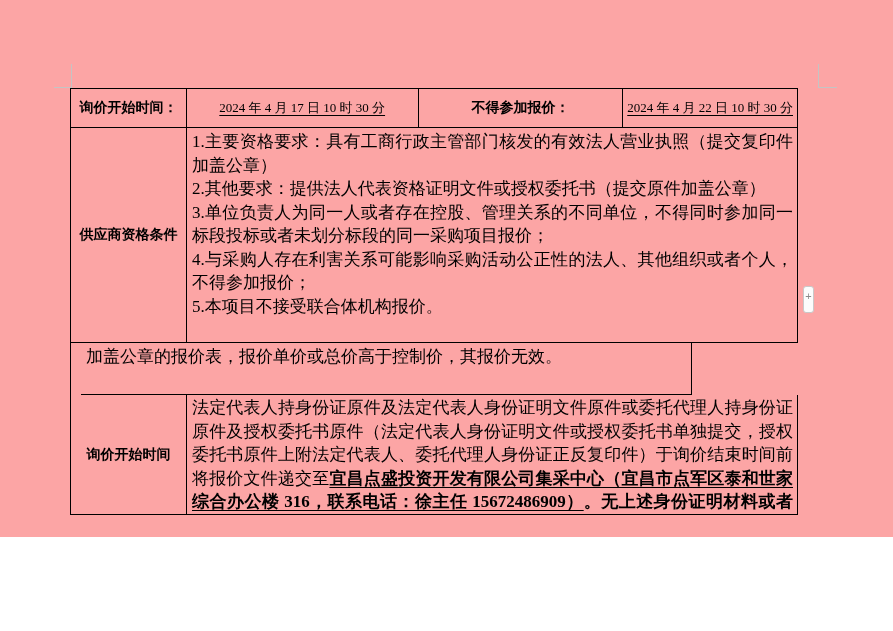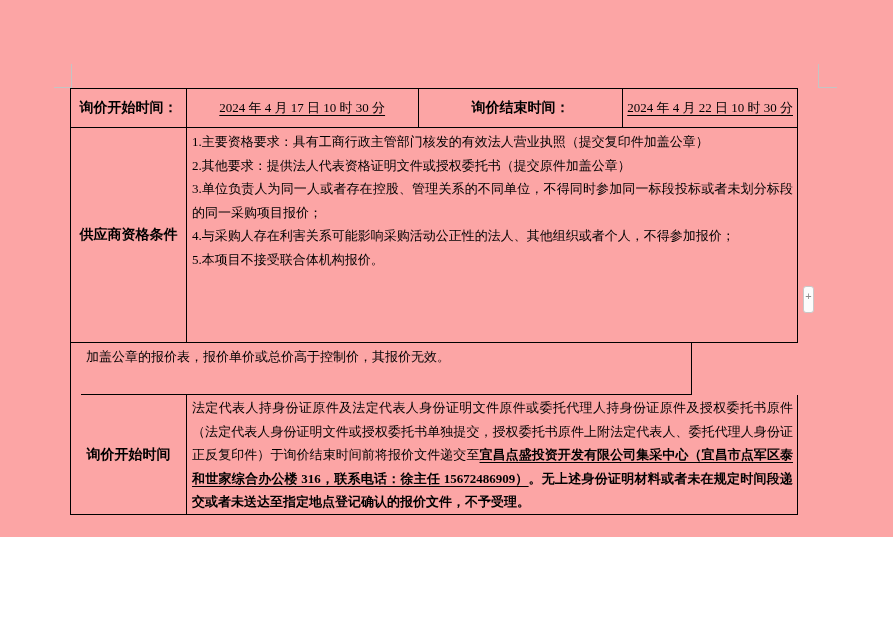--- a/index.html
+++ b/index.html
@@ -28,21 +28,21 @@
     display:flex;align-items:center;justify-content:center;
     font-weight:bold;font-size:14px;text-align:center;
   }
   .r1{height:39px;}
   .r1 .cell{display:flex;align-items:center;justify-content:center;}
   .c1{width:116px;}
   .c2{width:232px;}
   .c3{width:205px;}
   .c4{width:175px;}
   .content-cell{
-    font-size:13px;line-height:23.5px;
+    font-size:17px;line-height:23.5px;
     padding:2px 4px 0 5px;text-align:justify;
   }
   .content-cell p{margin:0;}
   .r2{height:215px;}
   .r2 .content-cell{width:611px;}
   .r3{height:52px;}
   .r3 .content-cell{width:611px;text-align:left;margin-left:10px;}
   .r4{height:120px;}
   .r4 .content-cell{width:611px;padding-top:1px;line-height:23.6px;}
   .val{font-size:13px;text-decoration:underline;text-underline-offset:3px;}
@@ -69,21 +69,21 @@
   <div class="mark mark-bl"></div>
   <div class="mark mark-br"></div>
 
   <div class="doc-table">
 
     <div class="trow r1">
       <div class="cell c1 label-cell">询价开始时间：</div>
       <div class="cell c2">
         <span class="val">2024 年 4 月 17 日 10 时 30 分</span>
       </div>
-      <div class="cell c3 label-cell">询价结束时间：</div>
+      <div class="cell c3 label-cell">不得参加报价：</div>
       <div class="cell c4">
         <span class="val">2024 年 4 月 22 日 10 时 30 分</span>
       </div>
     </div>
 
     <div class="trow r2">
       <div class="cell c1 label-cell">供应商资格条件</div>
       <div class="cell content-cell">
         <p>1.主要资格要求：具有工商行政主管部门核发的有效法人营业执照（提交复印件加盖公章）</p>
         <p>2.其他要求：提供法人代表资格证明文件或授权委托书（提交原件加盖公章）</p>

